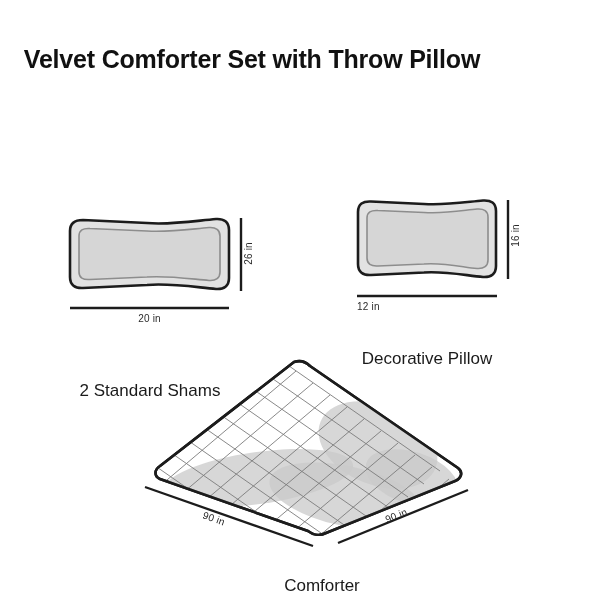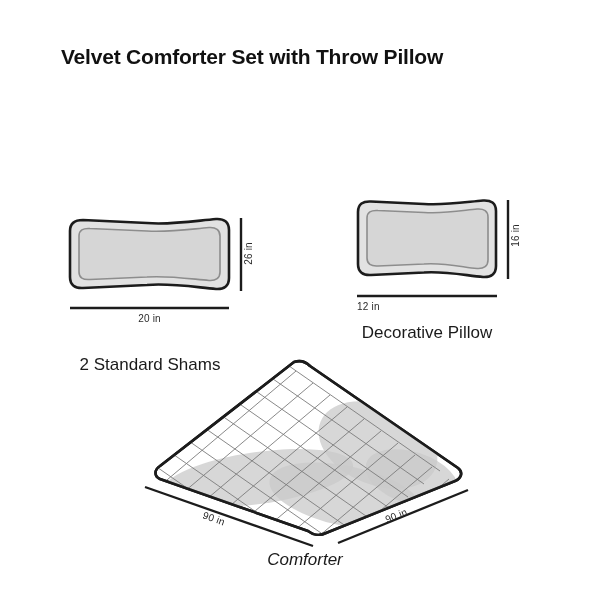--- a/index.html
+++ b/index.html
@@ -21,38 +21,39 @@
     overflow: hidden;
   }
 
   
   #page-title {
     position: absolute;
     left: 0;
     top: 45px;
     width: 504px;
     text-align: center;
-    font-size: 21px;
+    font-size: 25px;
     font-weight: bold;
     letter-spacing: -0.2px;
     color: #111111;
     white-space: nowrap;
   }
 
   
   .product-group {
     position: absolute;
   }
 
   .product-caption {
     position: absolute;
     text-align: center;
     font-size: 17px;
     color: #1a1a1a;
     white-space: nowrap;
+    margin-top: 26px;
   }
 
   .dim-label {
     position: absolute;
     font-size: 10px;
     color: #2b2b2b;
     white-space: nowrap;
     letter-spacing: 0.2px;
   }
   .dim-label.vertical {
@@ -293,16 +294,16 @@
                Z" fill="none" stroke="#1c1c1c" stroke-width="2.6" stroke-linejoin="round"></path>
 
       <line class="comforter-dim" x1="5" y1="137" x2="173" y2="196"></line>
 
       <line class="comforter-dim" x1="198" y1="193" x2="328" y2="140"></line>
 
       <text class="rot-label" x="62" y="168" transform="rotate(19.5 62 168)">90 in</text>
       <text class="rot-label" x="247" y="173" transform="rotate(-22 247 173)">90 in</text>
     </svg>
 
-    <div class="product-caption" style="left:85px; top:200px; width:160px;font-style:italic;">Comforter</div>
+    <div class="product-caption" style="left:102px; top:200px; width:160px;">Comforter</div>
   </div>
 
 </div>
 
 </body></html>

